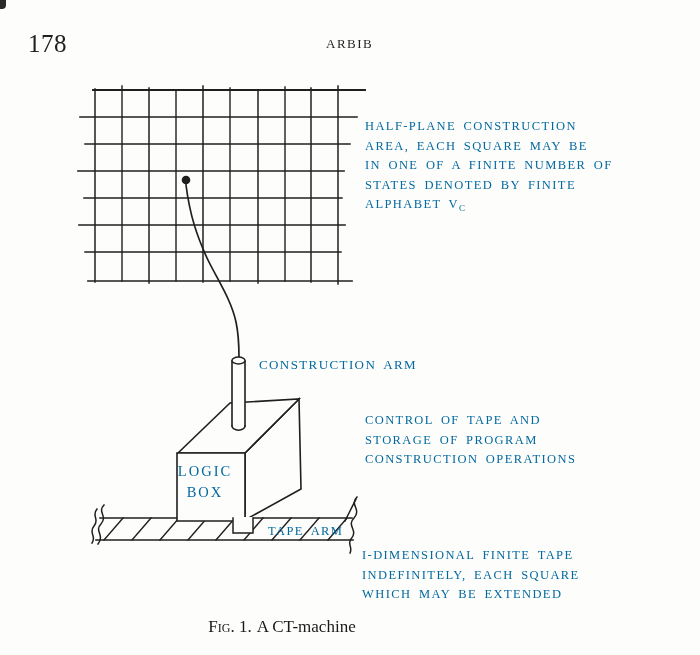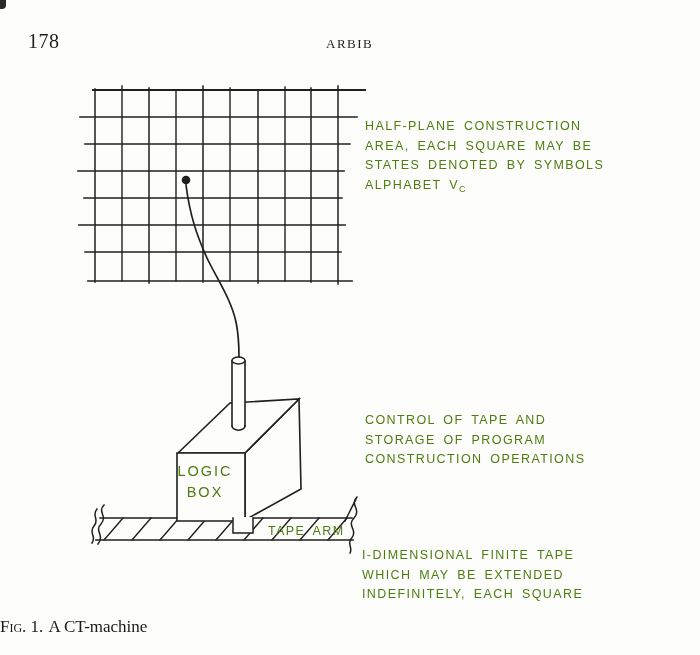--- a/index.html
+++ b/index.html
@@ -8,53 +8,54 @@
     background:#fdfdfc;
     font-family:"Liberation Sans",sans-serif;
     color:#1f1f1f;
     position:relative;
     overflow:hidden;
   }
   .page{position:absolute;inset:0;}
   .serif{font-family:"Liberation Serif",serif;}
   .page-number{
     position:absolute;left:28px;top:30px;
-    font-size:20px;letter-spacing:0.5px;
+    font-size:25px;letter-spacing:0.5px;
   }
   .running-head{
     position:absolute;left:326px;top:36px;
     font-size:13px;letter-spacing:1.5px;
   }
   svg.diagram{position:absolute;left:0;top:0;}
   .lettering{
     position:absolute;
-    font-family:Liberation Sans, sans-serif;
+    font-family:Liberation Serif, serif;
     font-size:12.5px;
     letter-spacing:1.4px;
     word-spacing:3px;
     line-height:19.6px;
-    color:#4d7c0f;
+    color:#0369a1;
     white-space:nowrap;
   }
   .note-construction{left:365px;top:117px;}
   .note-storage{left:365px;top:411px;}
   .note-tape{left:362px;top:507px;margin-top:39px;}
   .label-construction-arm{left:259px;top:355px;font-size:13px;}
   .label-tape-arm{left:268px;top:522px;font-size:12.5px;}
   .label-logic-box{
     left:177px;top:461px;width:56px;
     text-align:center;line-height:21px;
     font-size:14.5px;letter-spacing:2px;word-spacing:0;
   }
   sub.alpha-sub{
     font-size:9px;letter-spacing:1px;
     vertical-align:-3px;
   }
   .caption{
     position:absolute;left:0;top:617px;width:564px;
+    text-align:center;
     font-size:17px;color:#191919;
   }
   .caption .fig-label{font-variant:small-caps;margin-right:5px;}
   .scan-speck{
     position:absolute;left:0;top:0;width:6px;height:9px;
     background:#2a2a2a;border-radius:0 0 4px 0;
   }
 </style>
 </head>
 <body>
@@ -135,39 +136,41 @@
       <line x1="232" y1="361" x2="232" y2="426" stroke="#1f1f1f" stroke-width="1.6"></line>
       <line x1="245" y1="361" x2="245" y2="426" stroke="#1f1f1f" stroke-width="1.6"></line>
       <ellipse cx="238.5" cy="360.5" rx="6.5" ry="3.4" fill="#fdfdfc" stroke="#1f1f1f" stroke-width="1.5"></ellipse>
       <path d="M 232 426 A 6.5 4.2 0 0 0 245 426" stroke="#1f1f1f" stroke-width="1.5" fill="none"></path>
     </g>
   </svg>
 
   <div class="lettering note-construction">
     <div>HALF-PLANE CONSTRUCTION</div>
     <div>AREA, EACH SQUARE MAY BE</div>
-    <div>STATES DENOTED BY SYMBOLS</div>
+    <div>IN ONE OF A FINITE NUMBER OF</div>
+    <div>STATES DENOTED BY FINITE</div>
     <div><span>ALPHABET V</span><sub class="alpha-sub">C</sub></div>
   </div>
 
+  <div class="lettering label-construction-arm">CONSTRUCTION ARM</div>
 
   <div class="lettering note-storage">
     <div>CONTROL OF TAPE AND</div>
     <div>STORAGE OF PROGRAM</div>
     <div>CONSTRUCTION OPERATIONS</div>
   </div>
 
   <div class="lettering label-logic-box">
     <div>LOGIC</div>
     <div>BOX</div>
   </div>
 
   <div class="lettering label-tape-arm">TAPE ARM</div>
 
   <div class="lettering note-tape">
     <div>I-DIMENSIONAL FINITE TAPE</div>
+    <div>INDEFINITELY, EACH SQUARE</div>
     <div>WHICH MAY BE EXTENDED</div>
-    <div>INDEFINITELY, EACH SQUARE</div>
   </div>
 
   <div class="caption serif"><span class="fig-label">Fig. 1.</span><span>A CT-machine</span></div>
 
 </div>
 
 </body></html>

